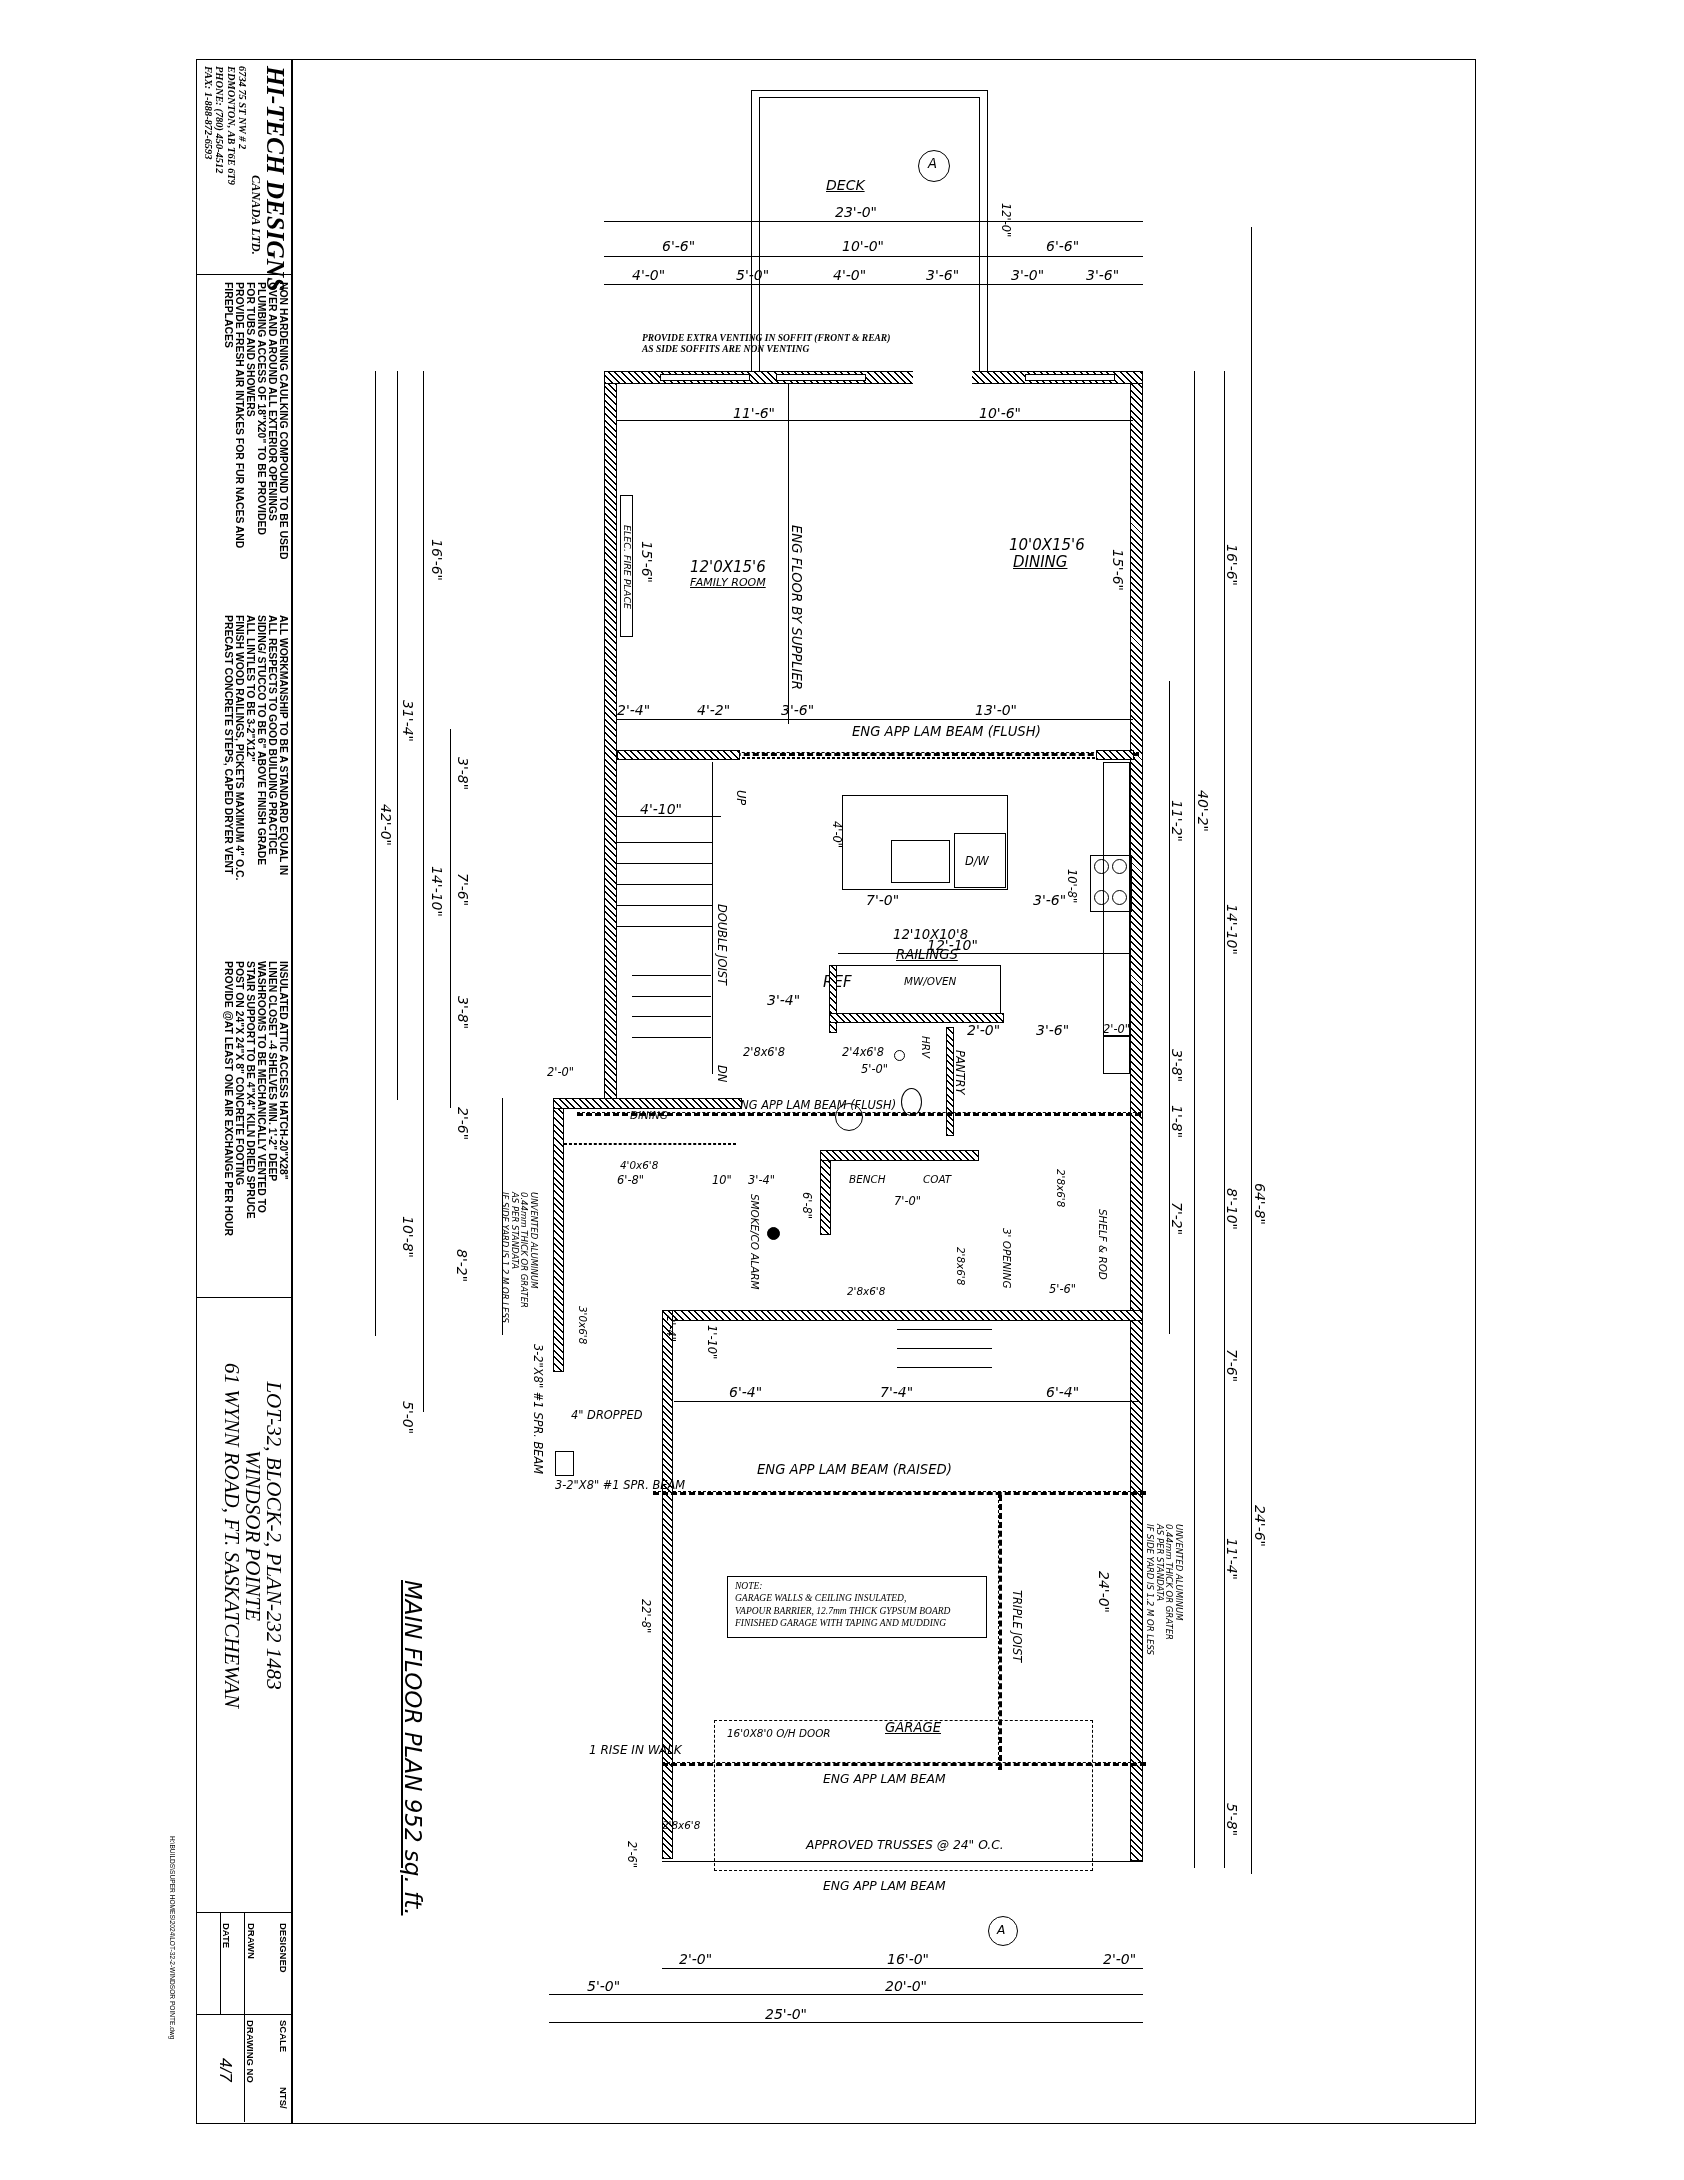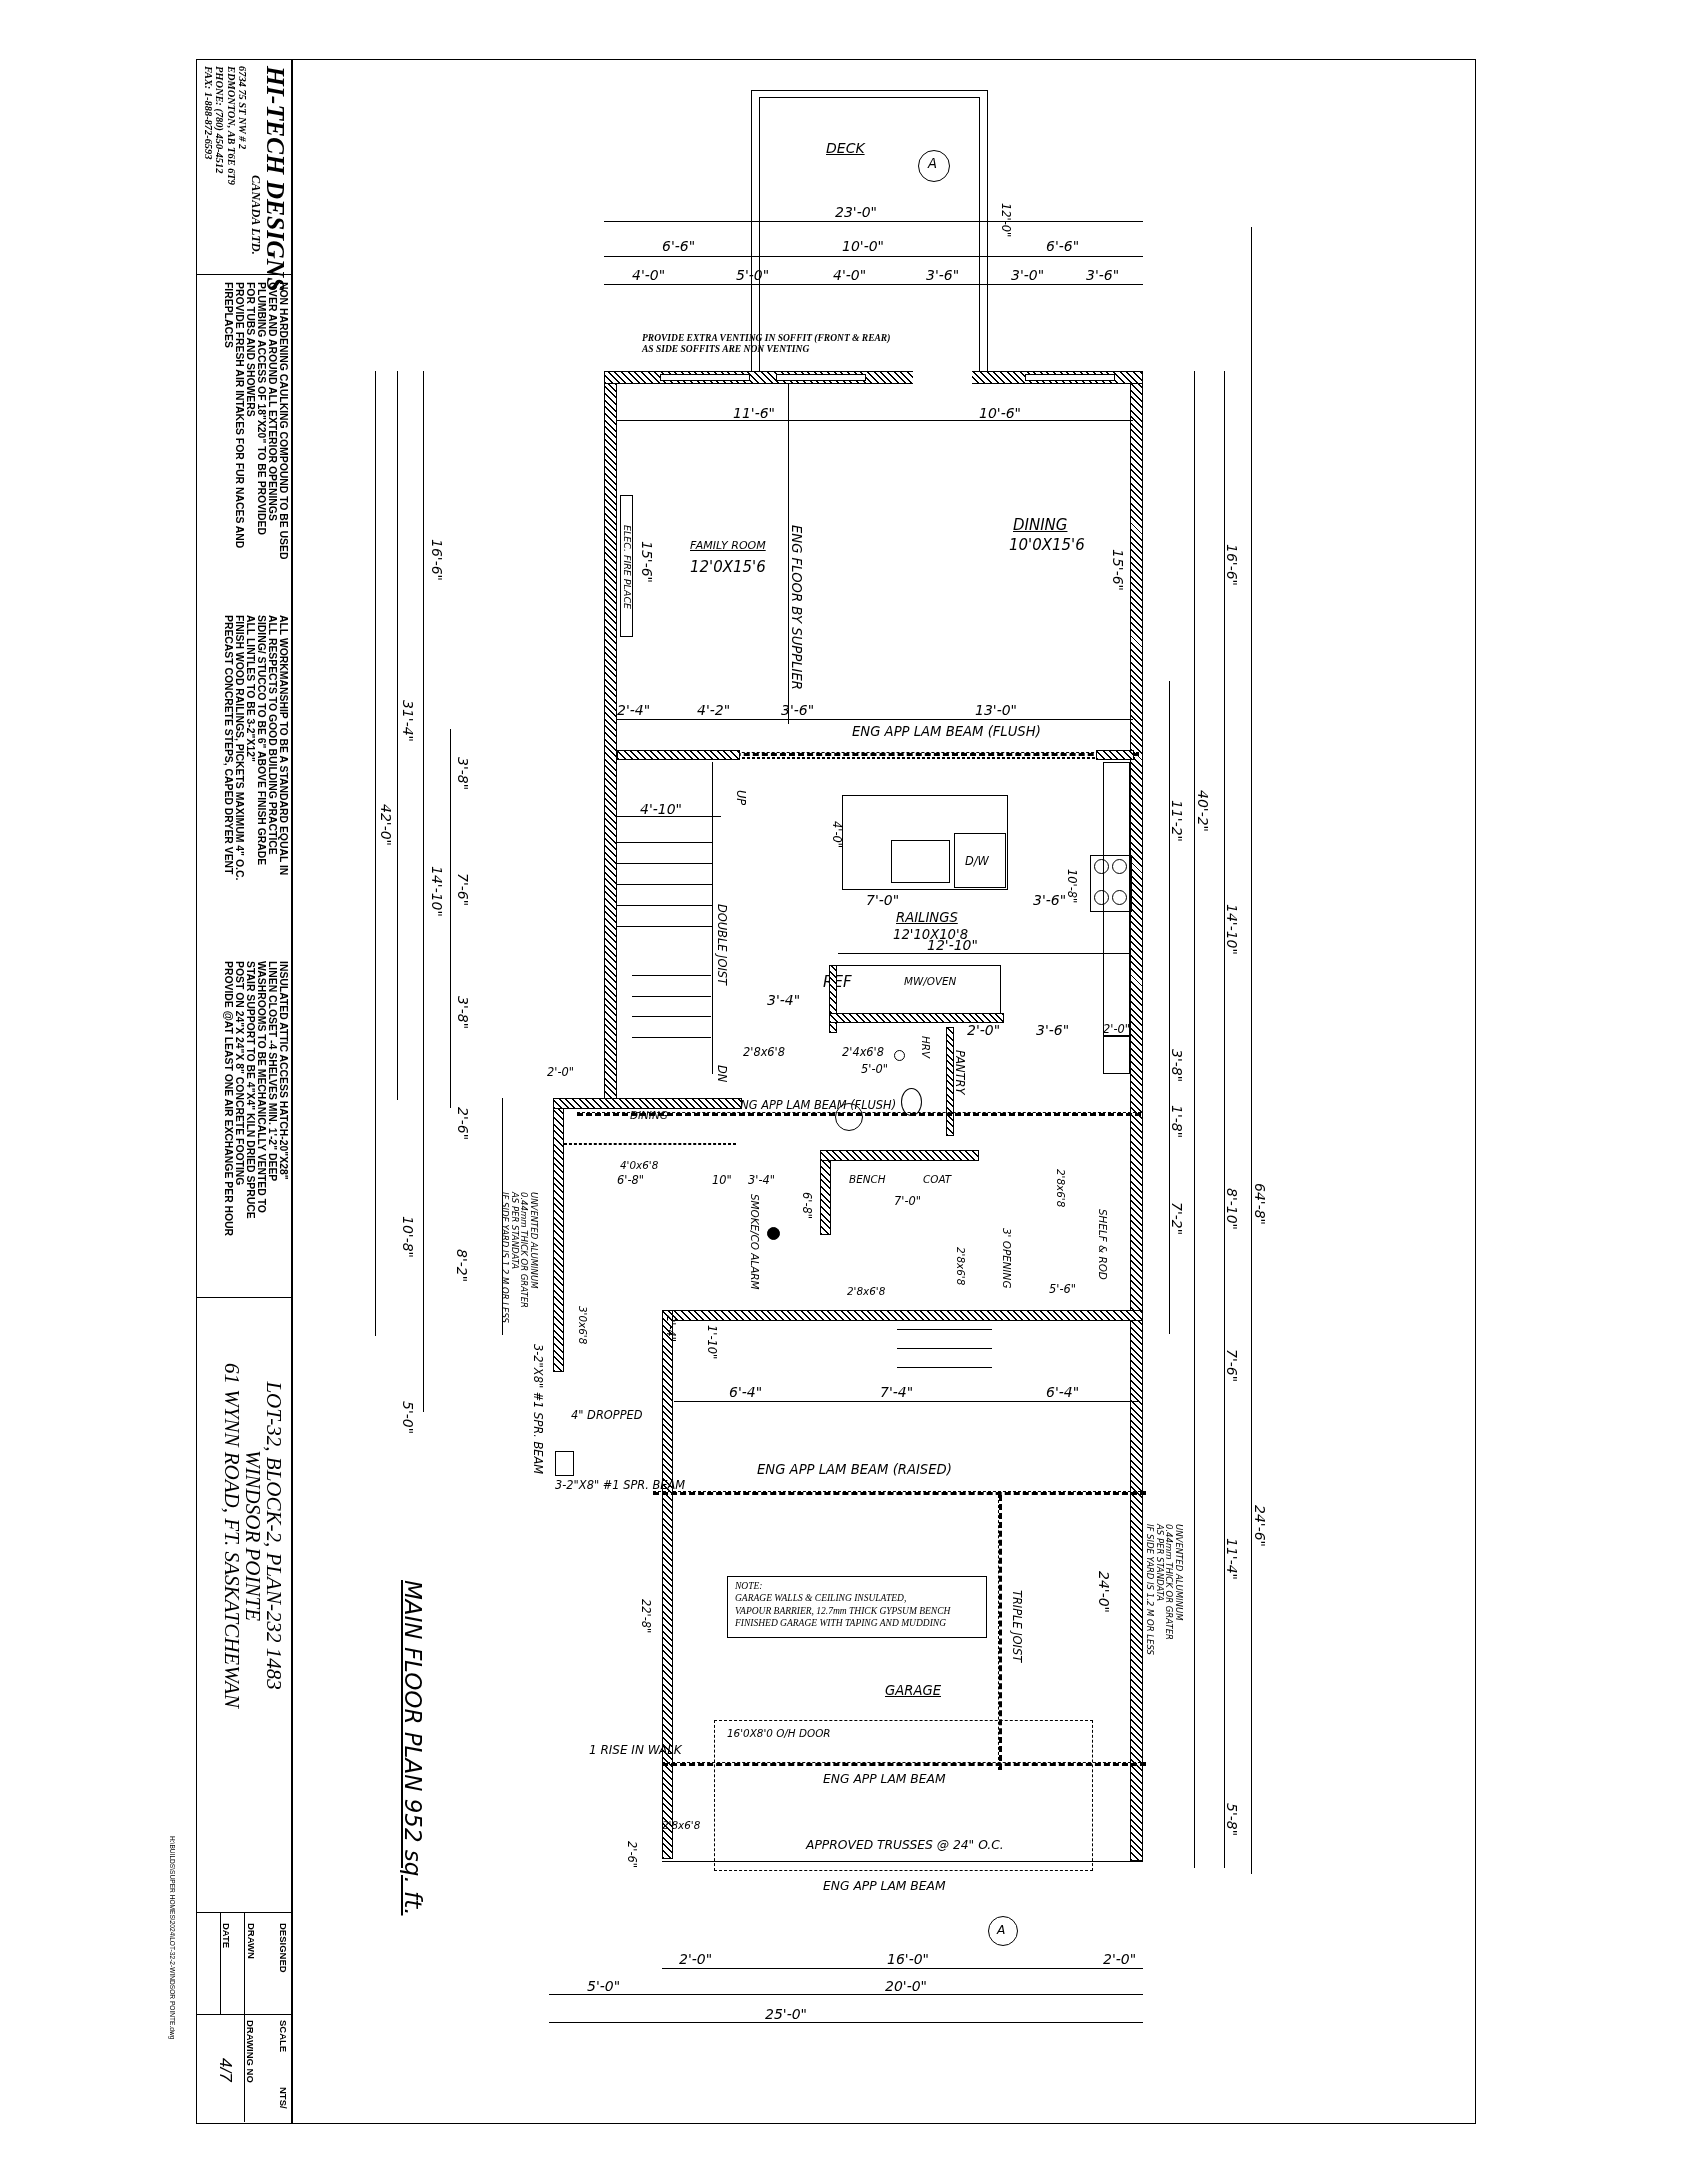--- a/index.html
+++ b/index.html
@@ -10,21 +10,21 @@
   .rot{position:absolute;transform-origin:0 0;transform:rotate(90deg);white-space:nowrap;}
   .serif{font-family:"Liberation Serif",serif;font-style:italic;}
   .b{font-weight:bold;}
   .hline{position:absolute;height:0;border-top:1.9px solid #000;}
   .vline{position:absolute;width:0;border-left:1.9px solid #000;}
   .thin{border-width:0.9px !important;}
   .dash{border-style:dashed !important;}
   .wall{position:absolute;background:repeating-linear-gradient(45deg,#000 0 1.4px,#fff 1.4px 4.7px);border:1.4px solid #000;box-sizing:border-box;}
   .dim{position:absolute;font-family:"DejaVu Sans",sans-serif;font-style:italic;font-size:14px;white-space:nowrap;}
   .lbl{position:absolute;font-family:"DejaVu Sans",sans-serif;font-style:italic;font-size:14px;white-space:nowrap;}
-  .u{text-decoration:underline;}
+  .u{text-decoration:underline;margin-top:37px;}
   .box{position:absolute;border:1.4px solid #000;box-sizing:border-box;}
   .circ{position:absolute;border:1.4px solid #000;border-radius:50%;box-sizing:border-box;}
 </style>
 </head>
 <body>
 
 <div class="sheet">
 
   <div class="tb"></div>
 
@@ -261,21 +261,21 @@
 
   <div class="lbl" style="left:757px;top:1462px;font-size:13.2px;">ENG APP LAM BEAM (RAISED)</div>
   <div class="hline dash" style="left:653px;top:1491px;width:487px;"></div>
   <div class="vline dash" style="left:998px;top:1495px;height:269px;"></div>
   <div class="rot lbl" style="left:1024px;top:1590px;font-size:11.4px;">TRIPLE JOIST</div>
 
   <div class="box" style="left:727px;top:1576px;width:260px;height:62px;"></div>
   <div class="lbl" style="left:735px;top:1580px;font-size:9.5px;line-height:12.3px;font-family:'Liberation Serif',serif;">
     <div>NOTE:</div>
     <div>GARAGE WALLS &amp; CEILING INSULATED,</div>
-    <div>VAPOUR BARRIER, 12.7mm THICK GYPSUM BENCH</div>
+    <div>VAPOUR BARRIER, 12.7mm THICK GYPSUM BOARD</div>
     <div>FINISHED GARAGE WITH TAPING AND MUDDING</div>
   </div>
   <div class="lbl u" style="left:885px;top:1683px;font-size:13.2px;">GARAGE</div>
   <div class="rot dim" style="left:1112px;top:1571px;">24'-0"</div>
   <div class="rot dim" style="left:653px;top:1599px;font-size:11.4px;">22'-8"</div>
   <div class="rot lbl" style="left:1183px;tolp:1524px;top:1524px;font-size:8.5px;line-height:9.5px;">
     <div>UNVENTED ALUMINUM</div>
       <div>0.44mm THICK OR GRATER</div>
       <div>AS PER STANDATA</div>
       <div>IF SIDE YARD IS 1.2 M OR LESS</div>

